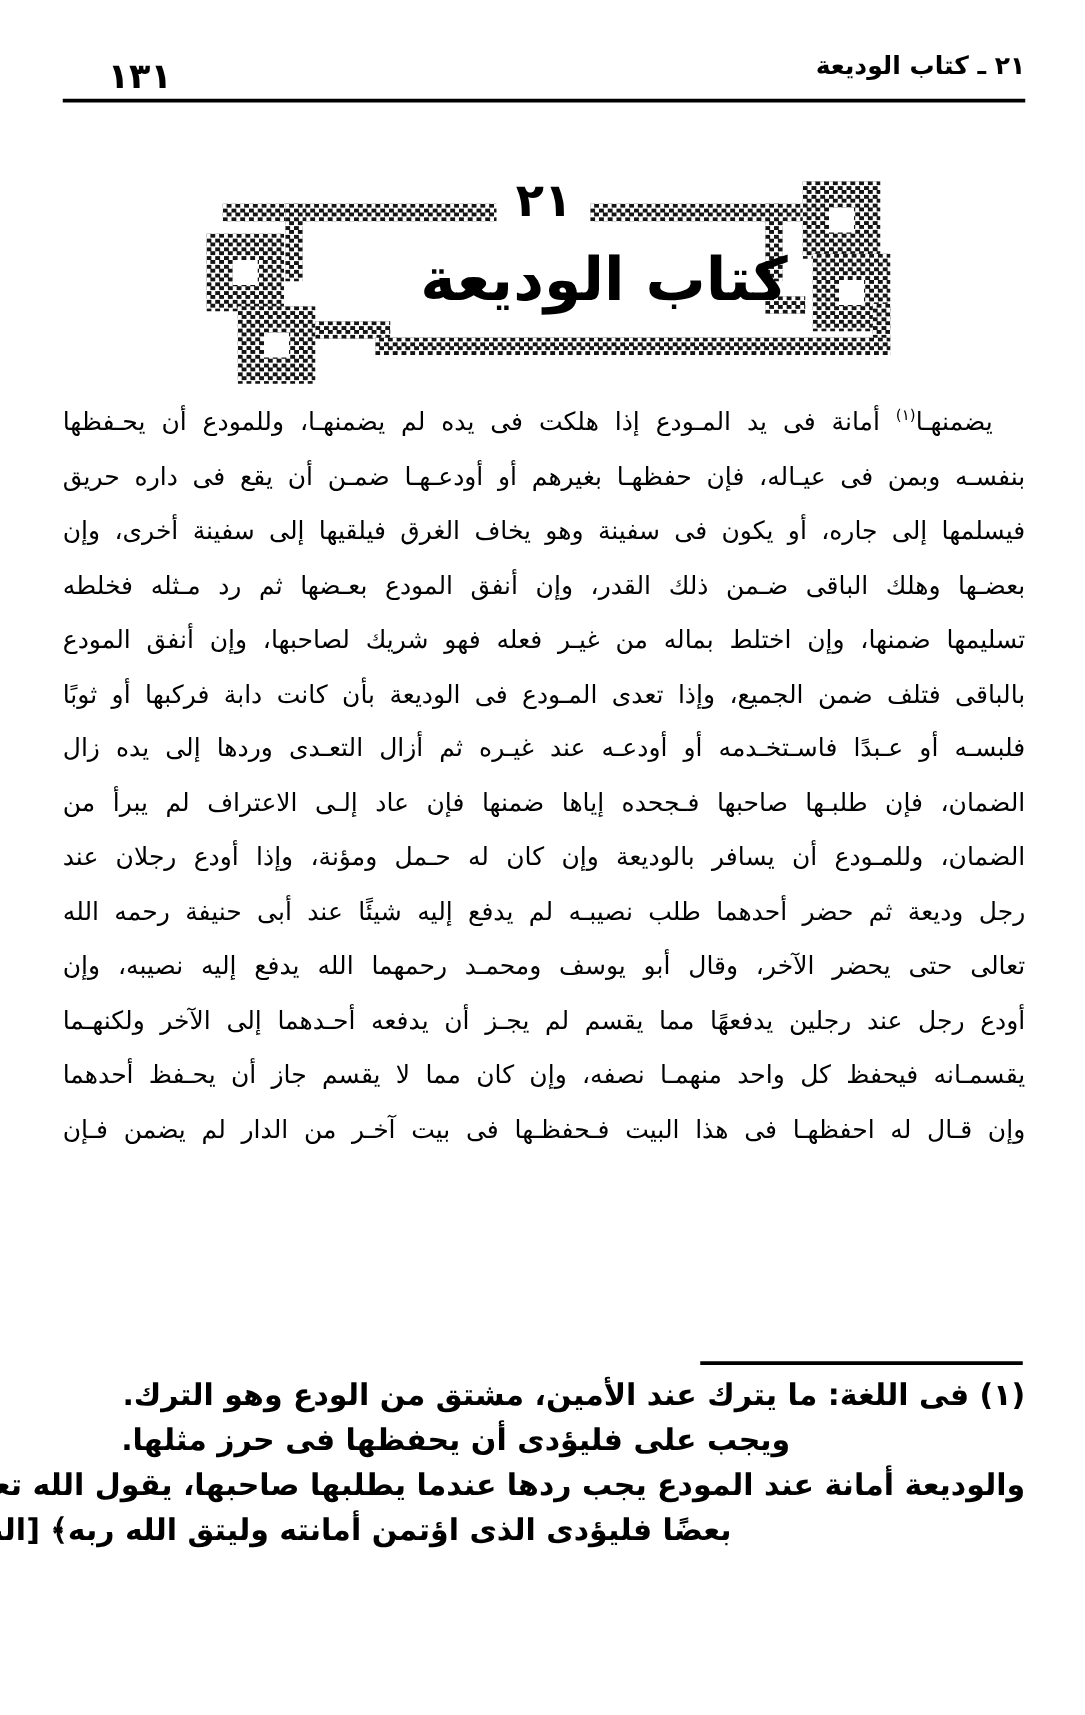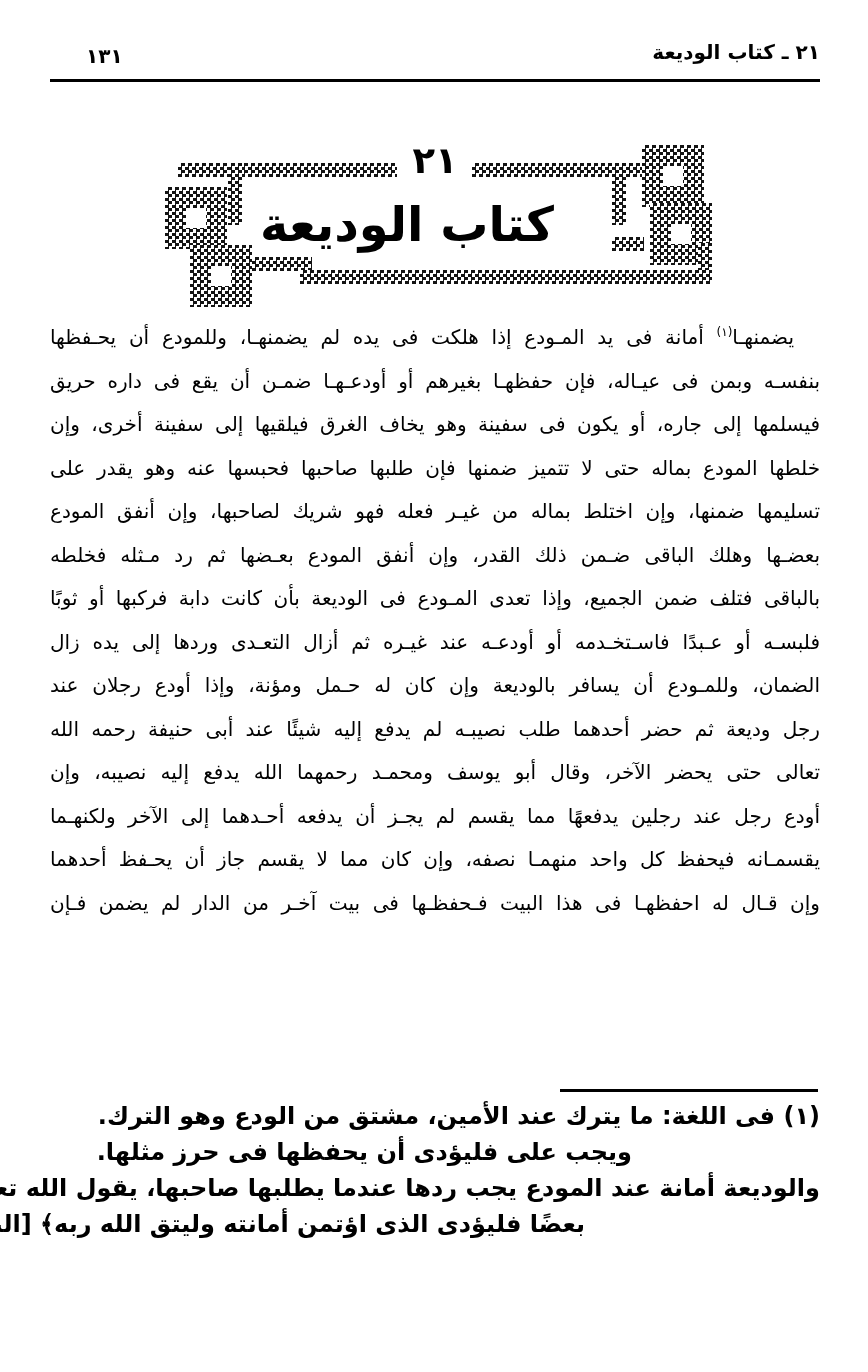--- a/index.html
+++ b/index.html
@@ -13,21 +13,21 @@
     overflow:hidden;
     direction:rtl;
   }
   
   .hdr-chapter{
     position:absolute;top:40px;right:48px;
     font-size:20px;font-weight:bold;letter-spacing:0;
   }
   .hdr-pageno{
     position:absolute;top:44px;left:86px;
-    font-size:20px;font-weight:bold;
+    font-size:28px;font-weight:bold;
   }
   .hdr-rule{
     position:absolute;top:79px;left:50px;width:770px;height:3px;
     background:#000;border:none;
   }
   
   .frame{position:absolute;top:145px;left:0;width:868px;height:180px;}
   .chk{
     position:absolute;
     background-image:repeating-conic-gradient(#141414 0% 25%, #ffffff 0% 50%);
@@ -36,21 +36,21 @@
   .ring>.hole{
     position:absolute;left:50%;top:50%;width:20px;height:20px;
     margin:-10px 0 0 -10px;background:#ffffff;
   }
   .frame-number{
     position:absolute;top:-6px;left:385px;width:100px;
     text-align:center;font-size:37px;font-weight:bold;line-height:44px;
   }
   .frame-title{
     position:absolute;top:44px;left:260px;width:370px;
-    text-align:left;font-size:48px;font-weight:bold;line-height:70px;
+    text-align:right;font-size:48px;font-weight:bold;line-height:70px;
   }
   
   .body-text{
     position:absolute;top:316px;right:48px;left:50px;
     font-size:20px;line-height:43.5px;
     text-align:justify;
   }
   .bline{
     height:43.5px;overflow:visible;white-space:nowrap;
     text-align:justify;text-align-last:justify;
@@ -107,25 +107,25 @@
 
     <div class="chk" style="left:300px;top:125px;width:412px;height:14px;"></div>
 
     <div class="frame-title">كتاب الوديعة</div>
   </div>
 
   <div class="body-text">
     <div class="bline first"><span>يضمنهـا</span><sup class="fnref">(١)</sup><span> أمانة فى يد المـودع إذا هلكت فى يده لم يضمنهـا، وللمودع أن يحـفظها</span></div>
     <div class="bline">بنفسـه وبمن فى عيـاله، فإن حفظهـا بغيرهم أو أودعـهـا ضمـن أن يقع فى داره حريق</div>
     <div class="bline">فيسلمها إلى جاره، أو يكون فى سفينة وهو يخاف الغرق فيلقيها إلى سفينة أخرى، وإن</div>
-    <div class="bline">خلطها المودع بماله حتى لا تتميز ضمنها فإن طلبها صاحبها فحبسها عنه وهو يقدر على</div>
+    <div class="bline">بعضـها وهلك الباقى ضـمن ذلك القدر، وإن أنفق المودع بعـضها ثم رد مـثله فخلطه</div>
     <div class="bline">تسليمها ضمنها، وإن اختلط بماله من غيـر فعله فهو شريك لصاحبها، وإن أنفق المودع</div>
-    <div class="bline">بعضـها وهلك الباقى ضـمن ذلك القدر، وإن أنفق المودع بعـضها ثم رد مـثله فخلطه</div>
     <div class="bline">بالباقى فتلف ضمن الجميع، وإذا تعدى المـودع فى الوديعة بأن كانت دابة فركبها أو ثوبًا</div>
     <div class="bline">فلبسـه أو عـبدًا فاسـتخـدمه أو أودعـه عند غيـره ثم أزال التعـدى وردها إلى يده زال</div>
+    <div class="bline">الضمان، فإن طلبـها صاحبها فـجحده إياها ضمنها فإن عاد إلـى الاعتراف لم يبرأ من</div>
     <div class="bline">الضمان، وللمـودع أن يسافر بالوديعة وإن كان له حـمل ومؤنة، وإذا أودع رجلان عند</div>
     <div class="bline">رجل وديعة ثم حضر أحدهما طلب نصيبـه لم يدفع إليه شيئًا عند أبى حنيفة رحمه الله</div>
     <div class="bline">تعالى حتى يحضر الآخر، وقال أبو يوسف ومحمـد رحمهما الله يدفع إليه نصيبه، وإن</div>
     <div class="bline">أودع رجل عند رجلين يدفعهًا مما يقسم لم يجـز أن يدفعه أحـدهما إلى الآخر ولكنهـما</div>
     <div class="bline">يقسمـانه فيحفظ كل واحد منهمـا نصفه، وإن كان مما لا يقسم جاز أن يحـفظ أحدهما</div>
     <div class="bline">وإن قـال له احفظهـا فى هذا البيت فـحفظـها فى بيت آخـر من الدار لم يضمن فـإن</div>
   </div>
 
   <div class="fn-rule"></div>
   <div class="footnotes">

